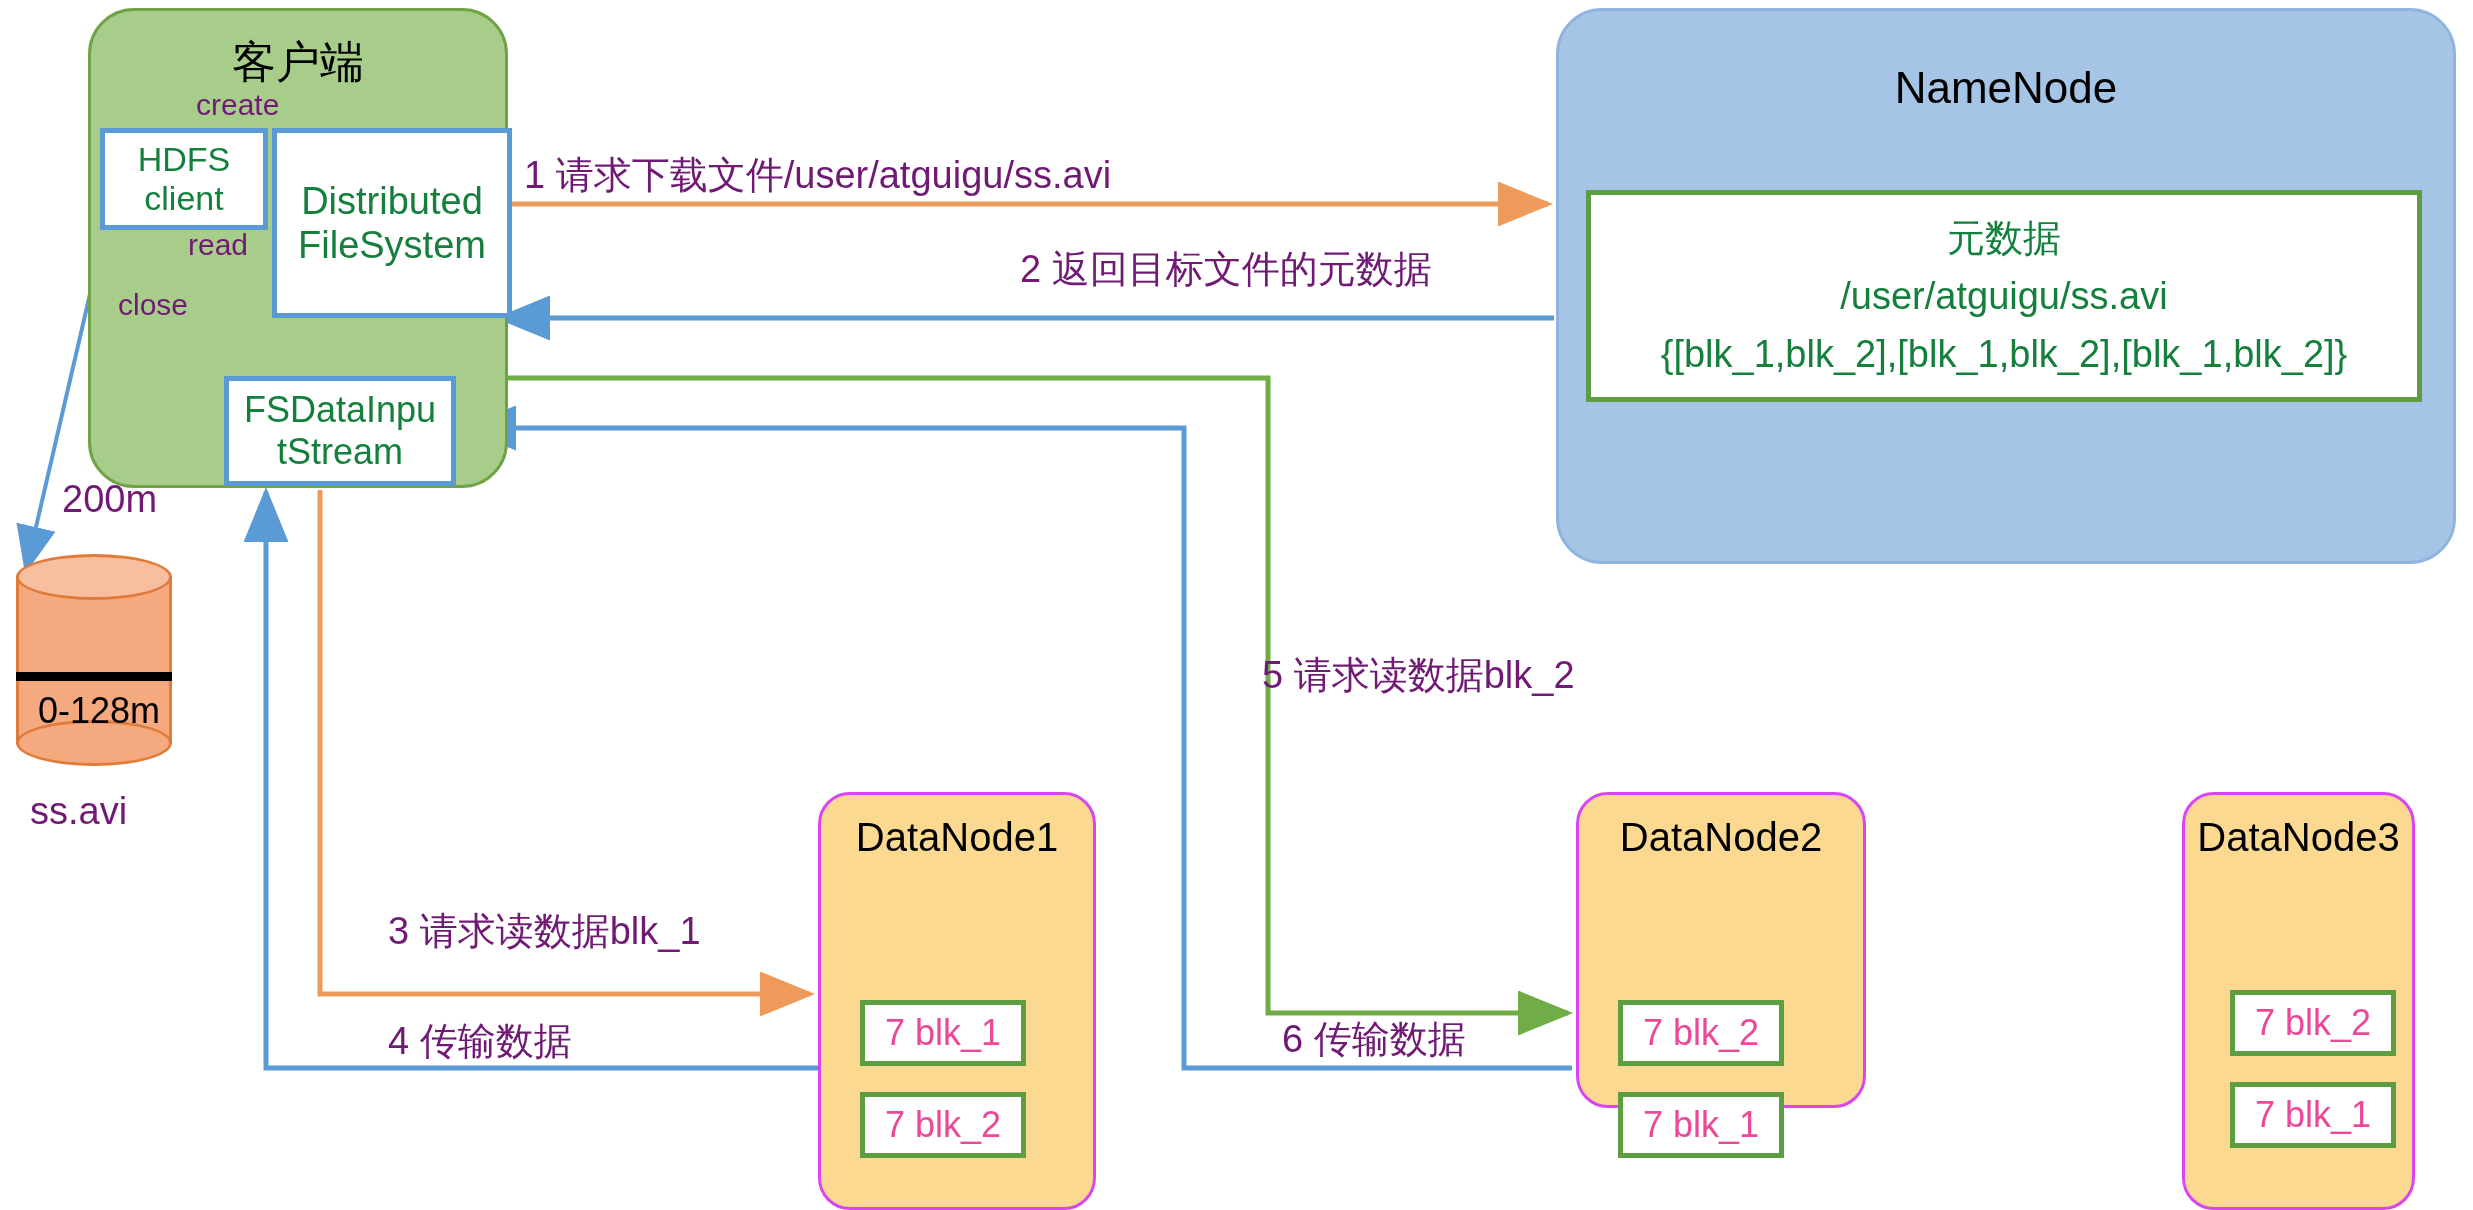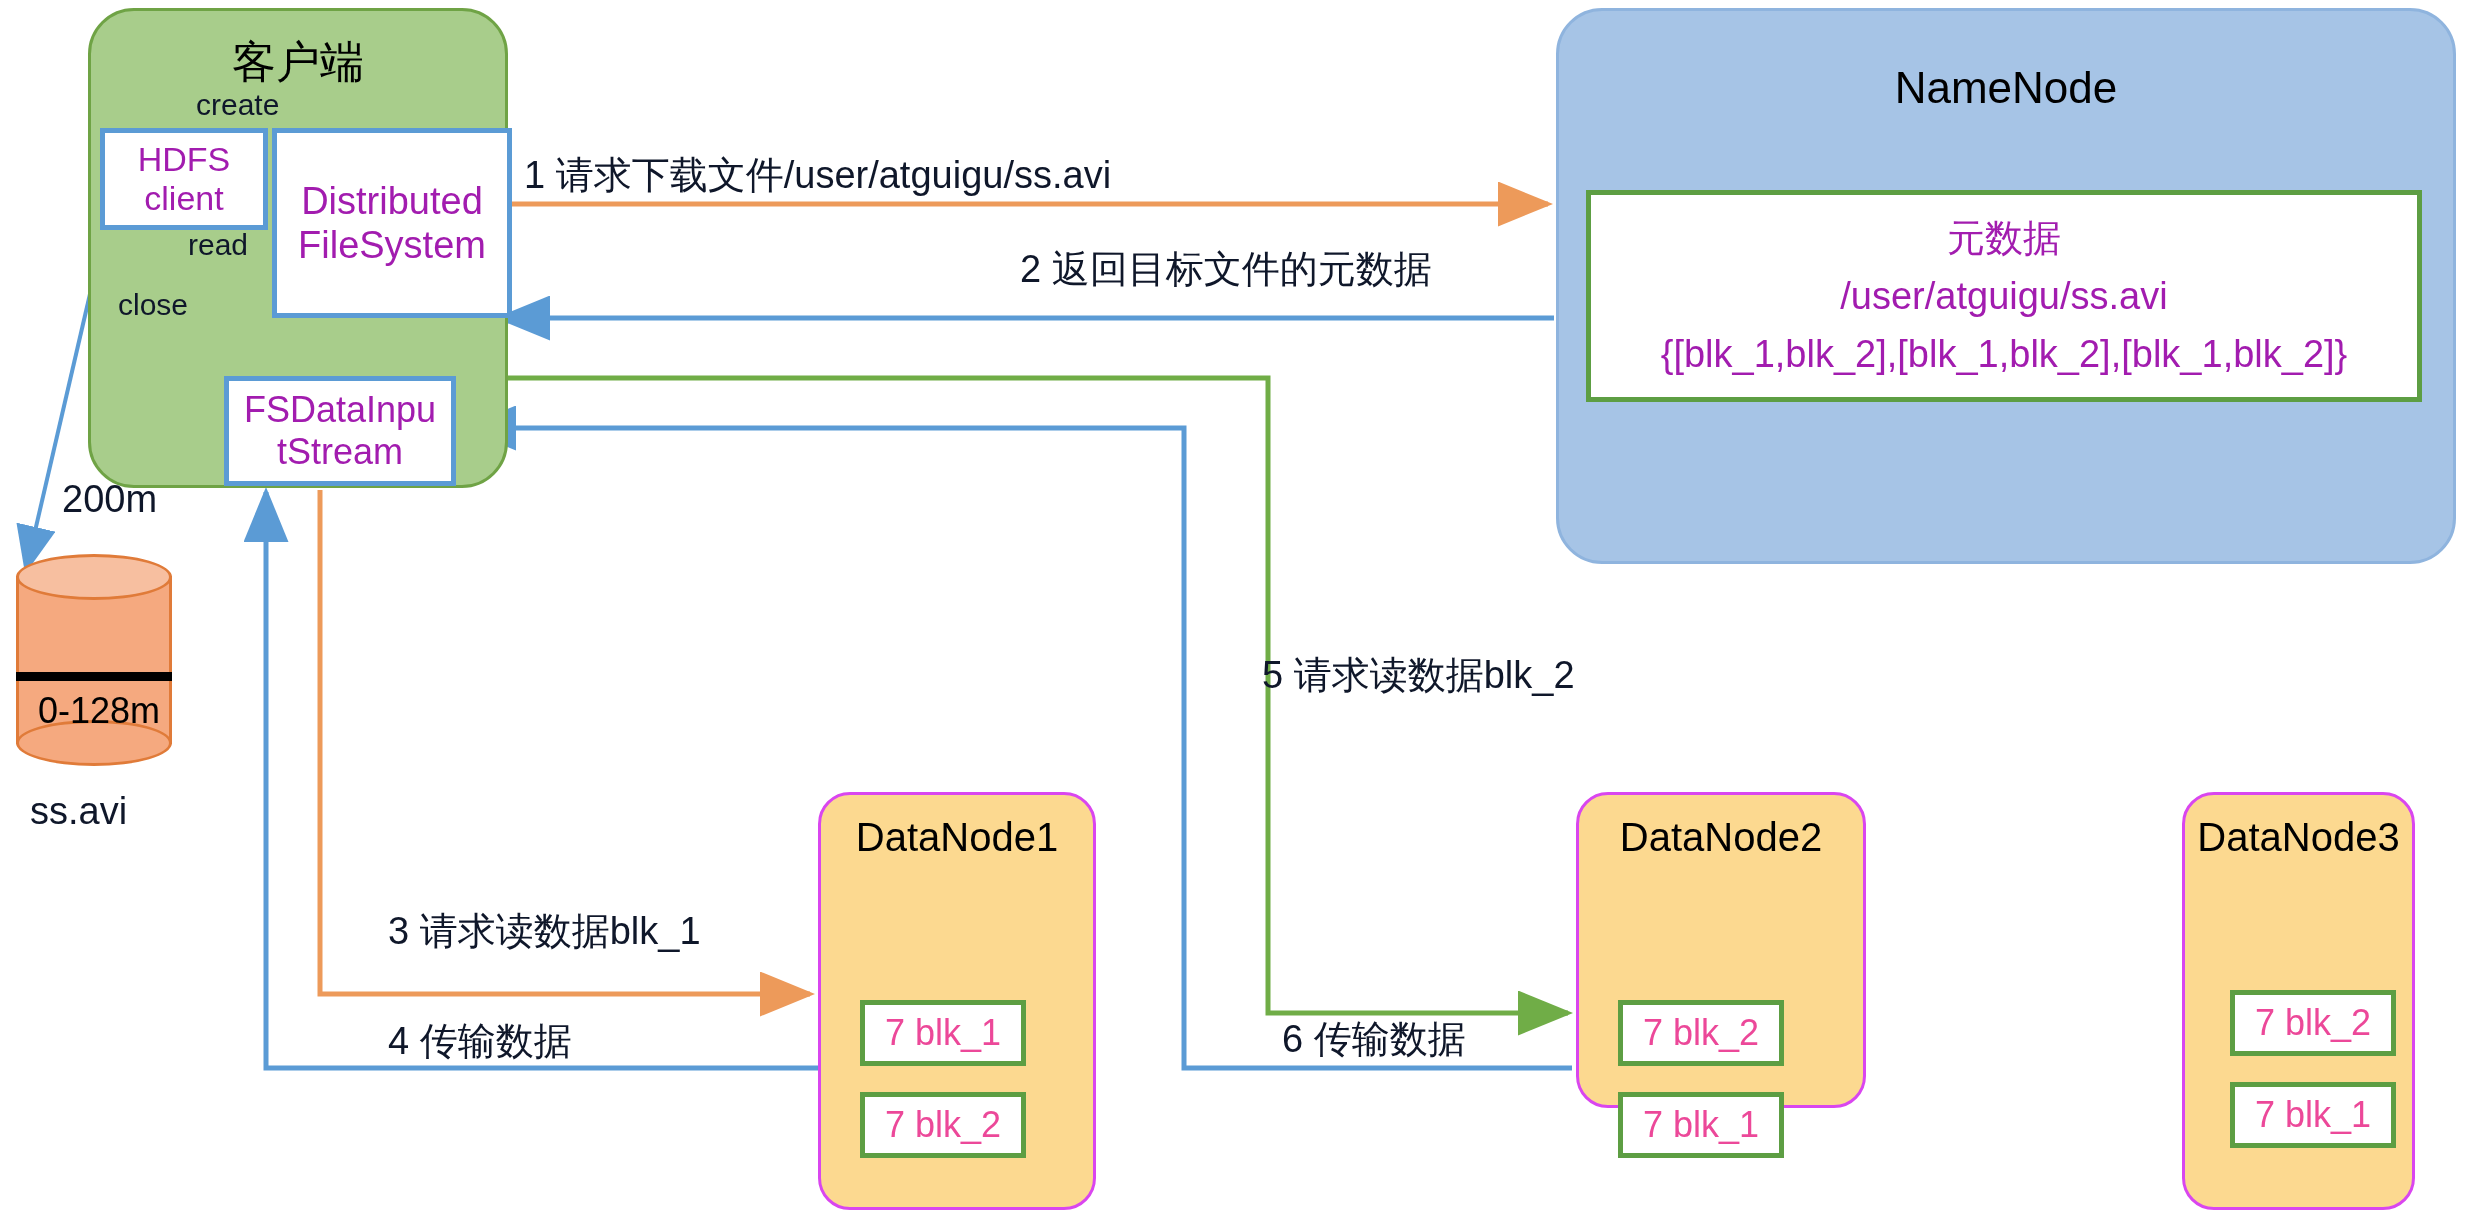--- a/index.html
+++ b/index.html
@@ -74,21 +74,21 @@
 
   
   .inner-box {
     position: absolute;
     background: #ffffff;
     box-sizing: border-box;
     display: flex;
     align-items: center;
     justify-content: center;
     text-align: center;
-    color: #a21caf;
+    color: #15803d;
     line-height: 1.16;
   }
   .blue-border  { border: 5px solid #5b9bd5; }
   .green-border { border: 5px solid #5d9e43; }
 
   .hdfs-client {
     left: 100px; top: 128px; width: 168px; height: 102px;
     font-size: 34px;
   }
   .dfs-box {
@@ -169,21 +169,21 @@
     width: 150px;
     text-align: center;
     font-size: 36px;
     color: #000;
     z-index: 3;
   }
 
   
   .flabel {
     position: absolute;
-    color: #0f172a;
+    color: #701a75;
     white-space: nowrap;
   }
   .f-create { left: 196px; top: 88px;  font-size: 30px; }
   .f-read   { left: 188px; top: 228px; font-size: 30px; }
   .f-close  { left: 118px; top: 288px; font-size: 30px; text-align: right; }
   .f-200m   { left: 62px;  top: 478px; font-size: 38px; }
   .f-ssavi  { left: 30px;  top: 790px; font-size: 38px; }
 
   .f-step1 { left: 524px;  top: 150px; font-size: 38px; }
   .f-step2 { left: 1020px; top: 244px; font-size: 38px; }

